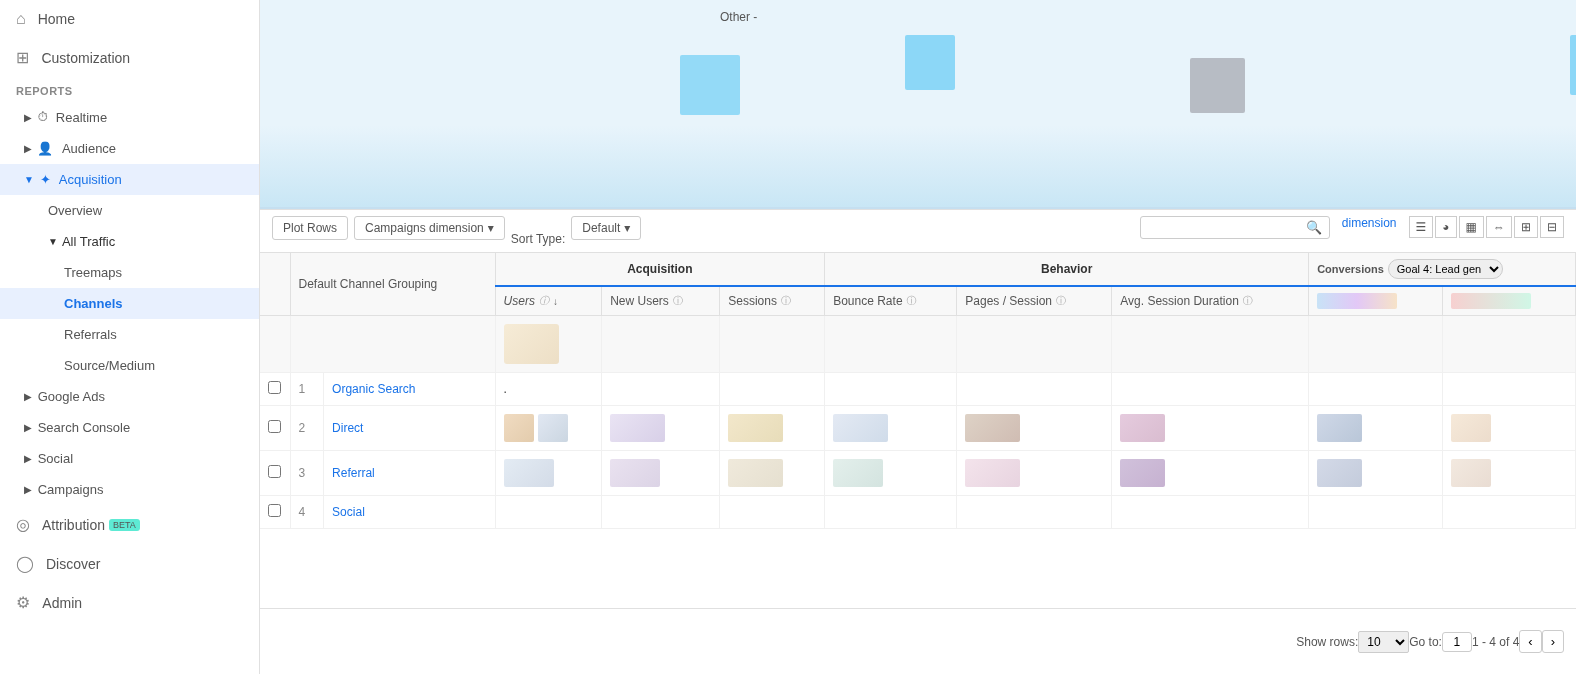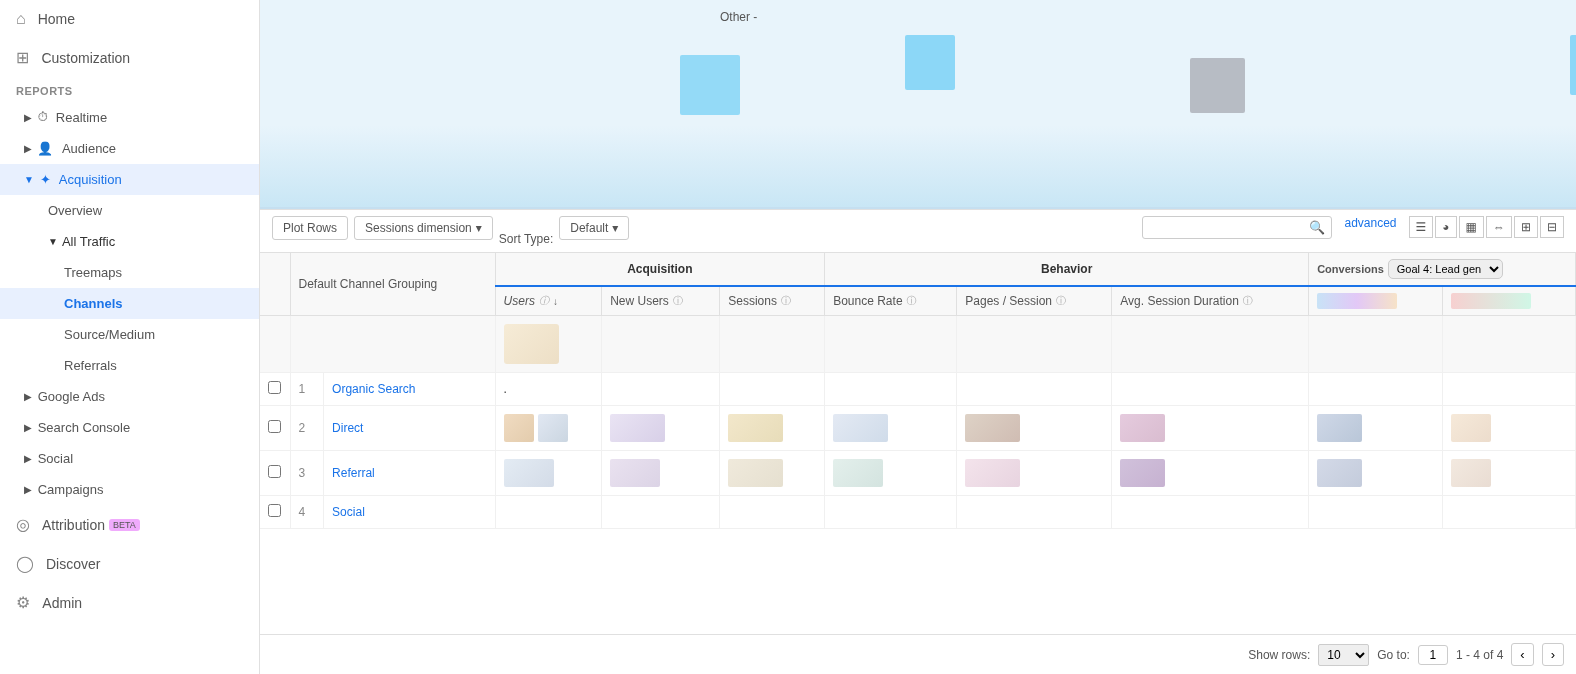--- a/index.html
+++ b/index.html
@@ -164,25 +164,24 @@
     tbody tr { border-bottom: 1px solid #f0f0f0; }
     tbody td { padding: 8px 8px; border-right: 1px solid #f0f0f0; vertical-align: middle; }
     tbody td.channel-name { color: #1a73e8; cursor: pointer; }
     .check-col { width: 30px; text-align: center; }
 
     
     .table-footer {
       display: flex;
       align-items: center;
       justify-content: flex-end;
-      padding: 8px 12px;
+      padding: 21px 12px;
       border-top: 1px solid #e0e0e0;
       font-size: 12px;
       color: #555;
-      gap: 8px;
     }
     .table-footer select {
       font-size: 12px;
       padding: 2px 4px;
       border: 1px solid #ccc;
       border-radius: 2px;
     }
     .table-footer input {
       width: 30px;
       font-size: 12px;
@@ -209,21 +208,21 @@
     
     .conv-dropdown {
       display: flex;
       align-items: center;
       gap: 4px;
     }
     .conv-label { font-size: 11px; color: #555; }
     .conv-select {
       font-size: 11px;
       border: 1px solid #ccc;
-      border-radius: 5px;
+      border-radius: 10px;
       padding: 2px 4px;
       cursor: pointer;
     }
 
     
     .total-row { background: #f8f8f8; font-weight: bold; }
     .total-row td { padding: 8px 8px; }
 
     
     .channel-link { color: #1a73e8; text-decoration: none; }
@@ -277,24 +276,24 @@
   </div>
 
   <div class="sidebar-sub-item level3 plain" style="background:none; color:#555; font-weight:normal;">
     <span>Treemaps</span>
   </div>
 
   <div class="sidebar-sub-item level3">
     <span>Channels</span>
   </div>
   <div class="sidebar-sub-item level3 plain" style="background:none; color:#555; font-weight:normal;">
+    <span>Referrals</span>
+  </div>
+  <div class="sidebar-sub-item level3 plain" style="background:none; color:#555; font-weight:normal;">
     <span>Source/Medium</span>
-  </div>
-  <div class="sidebar-sub-item level3 plain" style="background:none; color:#555; font-weight:normal;">
-    <span>Referrals</span>
   </div>
 
   <div class="sidebar-collapsible">
     <span class="arrow">▶</span>
     <span>Google Ads</span>
   </div>
 
   <div class="sidebar-collapsible">
     <span class="arrow">▶</span>
     <span>Search Console</span>
@@ -306,21 +305,21 @@
   </div>
 
   <div class="sidebar-collapsible">
     <span class="arrow">▶</span>
     <span>Campaigns</span>
   </div>
 
   <div class="sidebar-item">
     <span class="icon">◎</span>
     <span>Attribution</span>
-    <span style="font-size:9px; background:#f0abfc; color:#555; border-radius:3px; padding:1px 4px; margin-left:4px;">BETA</span>
+    <span style="font-size:9px; background:#5eead4; color:#555; border-radius:3px; padding:1px 4px; margin-left:4px;">BETA</span>
   </div>
 
   <div class="sidebar-item">
     <span class="icon">◯</span>
     <span>Discover</span>
   </div>
 
   <div class="sidebar-item">
     <span class="icon">⚙</span>
     <span>Admin</span>
@@ -340,34 +339,34 @@
 
     <div style="position:absolute; bottom:0; left:0; right:0; height:2px; background:#c5dff0;"></div>
   </div>
 
 
   <div class="toolbar">
     <button class="btn-outline">
       <span>Plot Rows</span>
     </button>
     <button class="btn-outline">
-      <span>Sessions dimension</span>
+      <span>Campaigns dimension</span>
       <span>▾</span>
     </button>
     <span class="toolbar-label">Sort Type:</span>
     <button class="btn-outline">
       <span>Default</span>
       <span>▾</span>
     </button>
 
     <div class="search-box">
       <input type="text" style="border: none; outline: none; font-size: 12px; width: 160px;" placeholder="">
       <span style="color:#888; font-size:13px;">🔍</span>
     </div>
-    <span class="advanced-link">advanced</span>
+    <span class="advanced-link">dimension</span>
 
     <div class="view-icons">
       <button class="view-icon-btn" title="Data table">☰</button>
       <button class="view-icon-btn" title="Pie chart">◕</button>
       <button class="view-icon-btn" title="Bar chart">▦</button>
       <button class="view-icon-btn" title="Comparison">⇔</button>
       <button class="view-icon-btn" title="Pivot">⊞</button>
       <button class="view-icon-btn" title="Lifetime">⊟</button>
     </div>
   </div>

